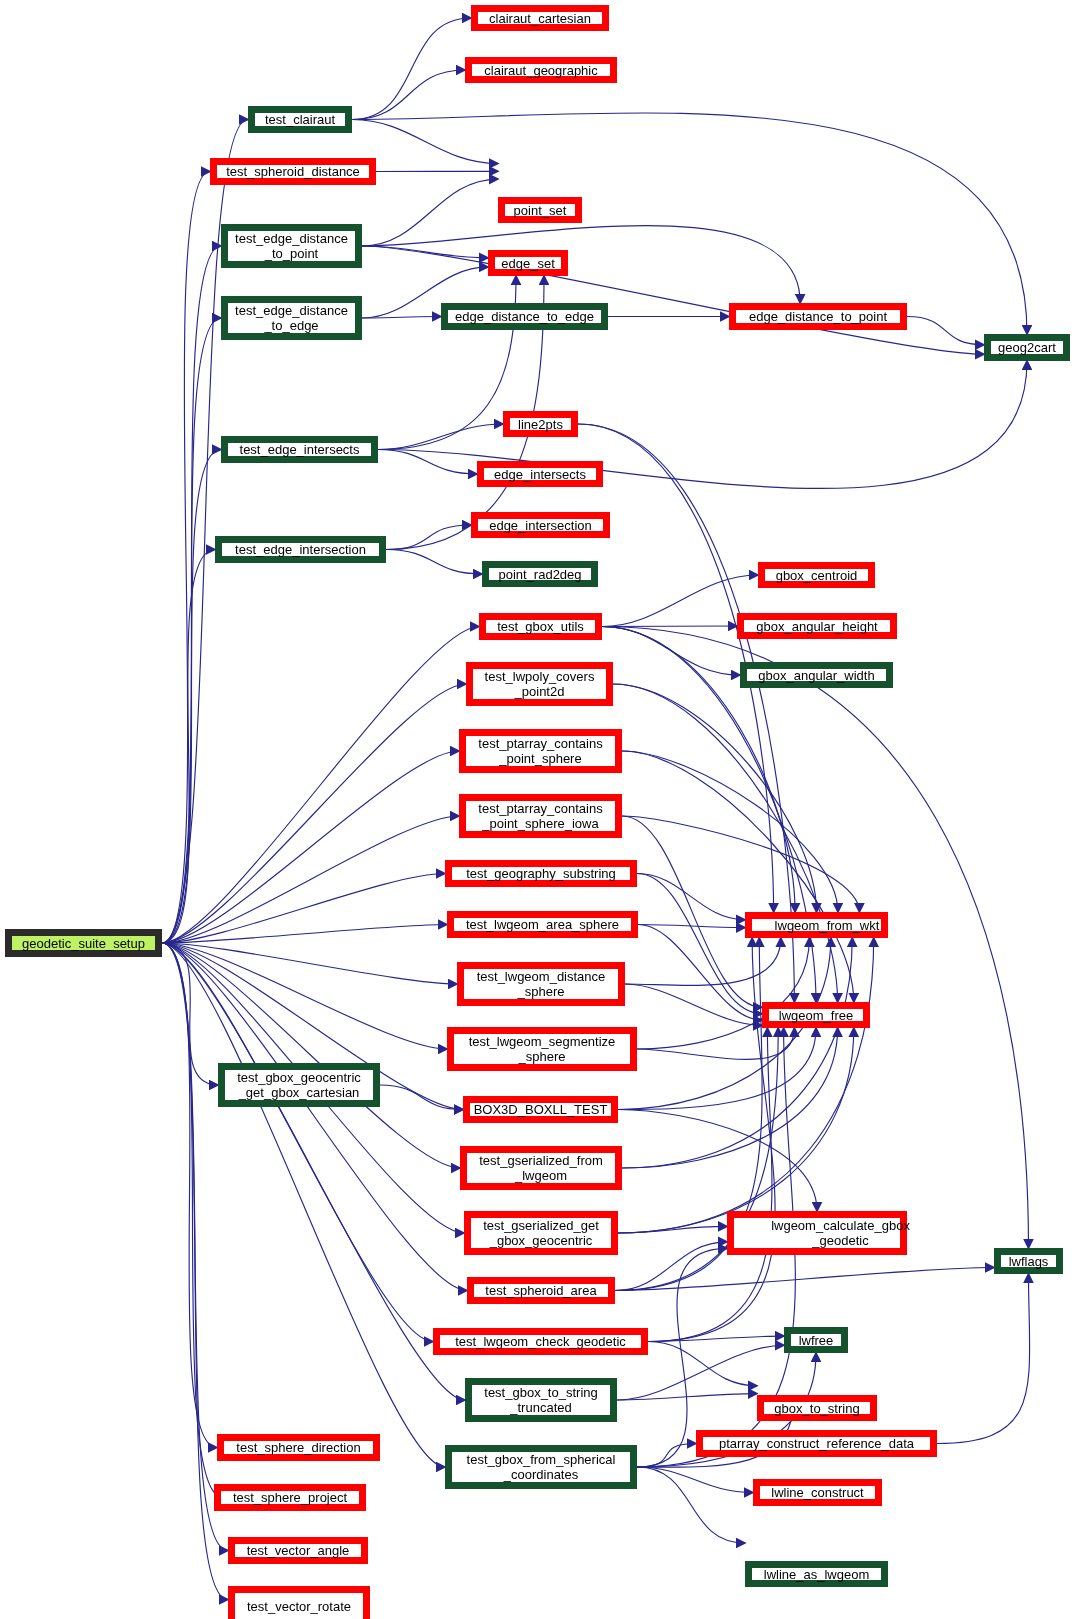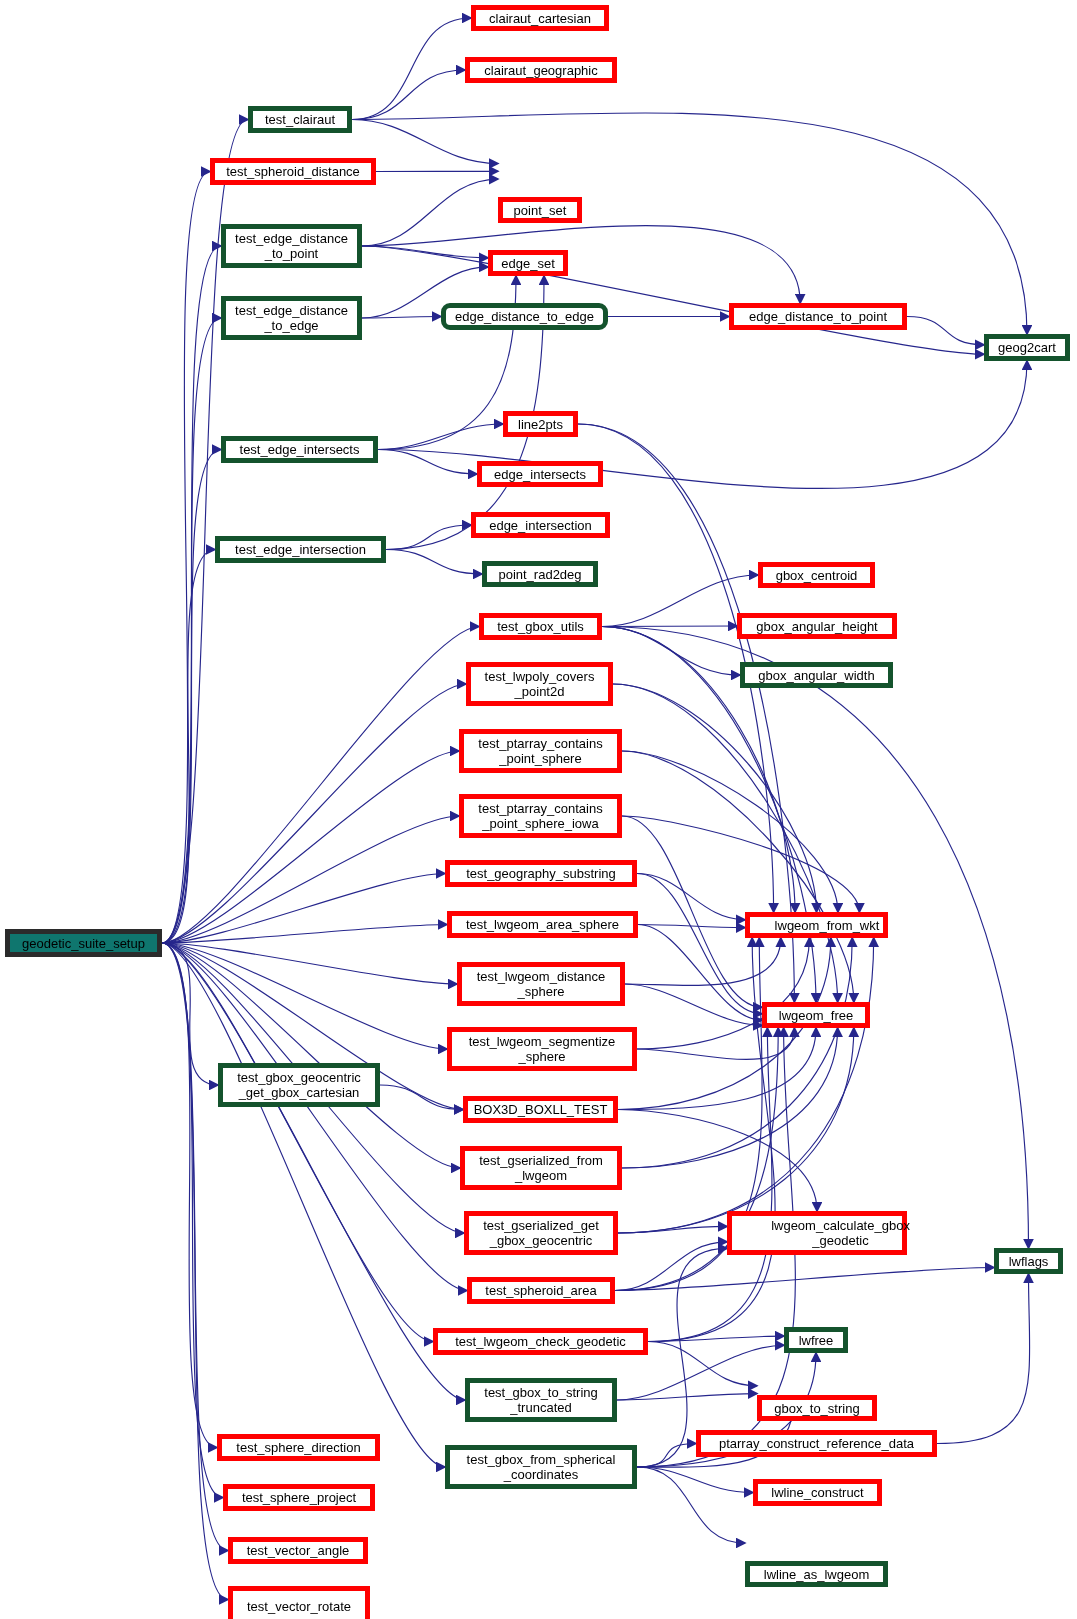--- a/index.html
+++ b/index.html
@@ -18,29 +18,29 @@
     pointer-events: none;
   }
   .node {
     position: absolute;
     display: flex;
     align-items: center;
     justify-content: center;
     text-align: center;
     white-space: pre-line;
     background: #ffffff;
-    border: 5px solid #14532d;
+    border: 7px solid #14532d;
     font-size: 13px;
     line-height: 15px;
     color: #000000;
     box-sizing: border-box;
     cursor: pointer;
   }
   .node.red { border-color: #ff0000; }
-  .node.rootnode { background: #0f766e; border-color: #2b2b2b; cursor: default; }
+  .node.rootnode { background: #bef264; border-color: #2b2b2b; cursor: default; }
 </style>
 </head>
 <body>
 
 <div id="stage">
   <svg id="edges-svg" xmlns="http://www.w3.org/2000/svg" viewBox="0 0 1077 1619">
       <defs>
         <marker id="arrow" viewBox="0 0 10 10" refX="8.5" refY="5" markerWidth="9.5" markerHeight="9.5" orient="auto">
           <path d="M0,0 L10,5 L0,10 z" fill="#26268c"></path>
         </marker>
@@ -147,21 +147,21 @@
       <div class="node" style="left: 248px; top: 106px; width: 104px; height: 27px;">test_clairaut</div>
       <div class="node red" style="left: 471px; top: 5px; width: 138px; height: 26px;">clairaut_cartesian</div>
       <div class="node red" style="left: 465px; top: 57px; width: 152px; height: 26px;">clairaut_geographic</div>
       <div class="node red" style="left: 498px; top: 157px; width: 84px; height: 26px; margin-top: 40px;">point_set</div>
       <div class="node red" style="left: 210px; top: 158px; width: 166px; height: 27px;">test_spheroid_distance</div>
       <div class="node" style="left: 221px; top: 224px; width: 141px; height: 44px;">test_edge_distance
 _to_point</div>
       <div class="node" style="left: 221px; top: 296px; width: 141px; height: 44px;">test_edge_distance
 _to_edge</div>
       <div class="node red" style="left: 488px; top: 250px; width: 80px; height: 26px;">edge_set</div>
-      <div class="node" style="left: 441px; top: 303px; width: 167px; height: 27px; border-radius: 9px;">edge_distance_to_edge</div>
+      <div class="node" style="left: 441px; top: 303px; width: 167px; height: 27px;">edge_distance_to_edge</div>
       <div class="node red" style="left: 729px; top: 303px; width: 178px; height: 27px;">edge_distance_to_point</div>
       <div class="node" style="left: 984px; top: 334px; width: 86px; height: 27px;">geog2cart</div>
       <div class="node red" style="left: 503px; top: 411px; width: 75px; height: 26px;">line2pts</div>
       <div class="node" style="left: 221px; top: 436px; width: 157px; height: 27px;">test_edge_intersects</div>
       <div class="node red" style="left: 477px; top: 461px; width: 126px; height: 26px;">edge_intersects</div>
       <div class="node red" style="left: 471px; top: 512px; width: 139px; height: 26px;">edge_intersection</div>
       <div class="node" style="left: 215px; top: 536px; width: 171px; height: 27px;">test_edge_intersection</div>
       <div class="node" style="left: 482px; top: 561px; width: 116px; height: 26px;">point_rad2deg</div>
       <div class="node red" style="left: 758px; top: 562px; width: 117px; height: 26px;">gbox_centroid</div>
       <div class="node red" style="left: 479px; top: 613px; width: 123px; height: 27px;">test_gbox_utils</div>
@@ -195,18 +195,18 @@
       <div class="node red" style="left: 433px; top: 1328px; width: 215px; height: 27px;">test_lwgeom_check_geodetic</div>
       <div class="node" style="left: 784px; top: 1327px; width: 64px; height: 26px;">lwfree</div>
       <div class="node" style="left: 465px; top: 1378px; width: 152px; height: 44px;">test_gbox_to_string
 _truncated</div>
       <div class="node red" style="left: 757px; top: 1378px; width: 120px; height: 26px; margin-top: 17px;">gbox_to_string</div>
       <div class="node red" style="left: 217px; top: 1434px; width: 163px; height: 27px;">test_sphere_direction</div>
       <div class="node" style="left: 445px; top: 1445px; width: 192px; height: 44px;">test_gbox_from_spherical
 _coordinates</div>
       <div class="node red" style="left: 696px; top: 1430px; width: 241px; height: 27px;">ptarray_construct_reference_data</div>
       <div class="node red" style="left: 753px; top: 1479px; width: 129px; height: 27px;">lwline_construct</div>
-      <div class="node red" style="left: 223px; top: 1484px; width: 152px; height: 27px;">test_sphere_project</div>
+      <div class="node red" style="left: 214px; top: 1484px; width: 152px; height: 27px;">test_sphere_project</div>
       <div class="node" style="left: 745px; top: 1530px; width: 143px; height: 26px; margin-top: 31px;">lwline_as_lwgeom</div>
       <div class="node red" style="left: 228px; top: 1537px; width: 140px; height: 27px;">test_vector_angle</div>
       <div class="node red" style="left: 228px; top: 1586px; width: 142px; height: 41px;">test_vector_rotate</div>
     </div>
 </div>
 
 </body></html>

